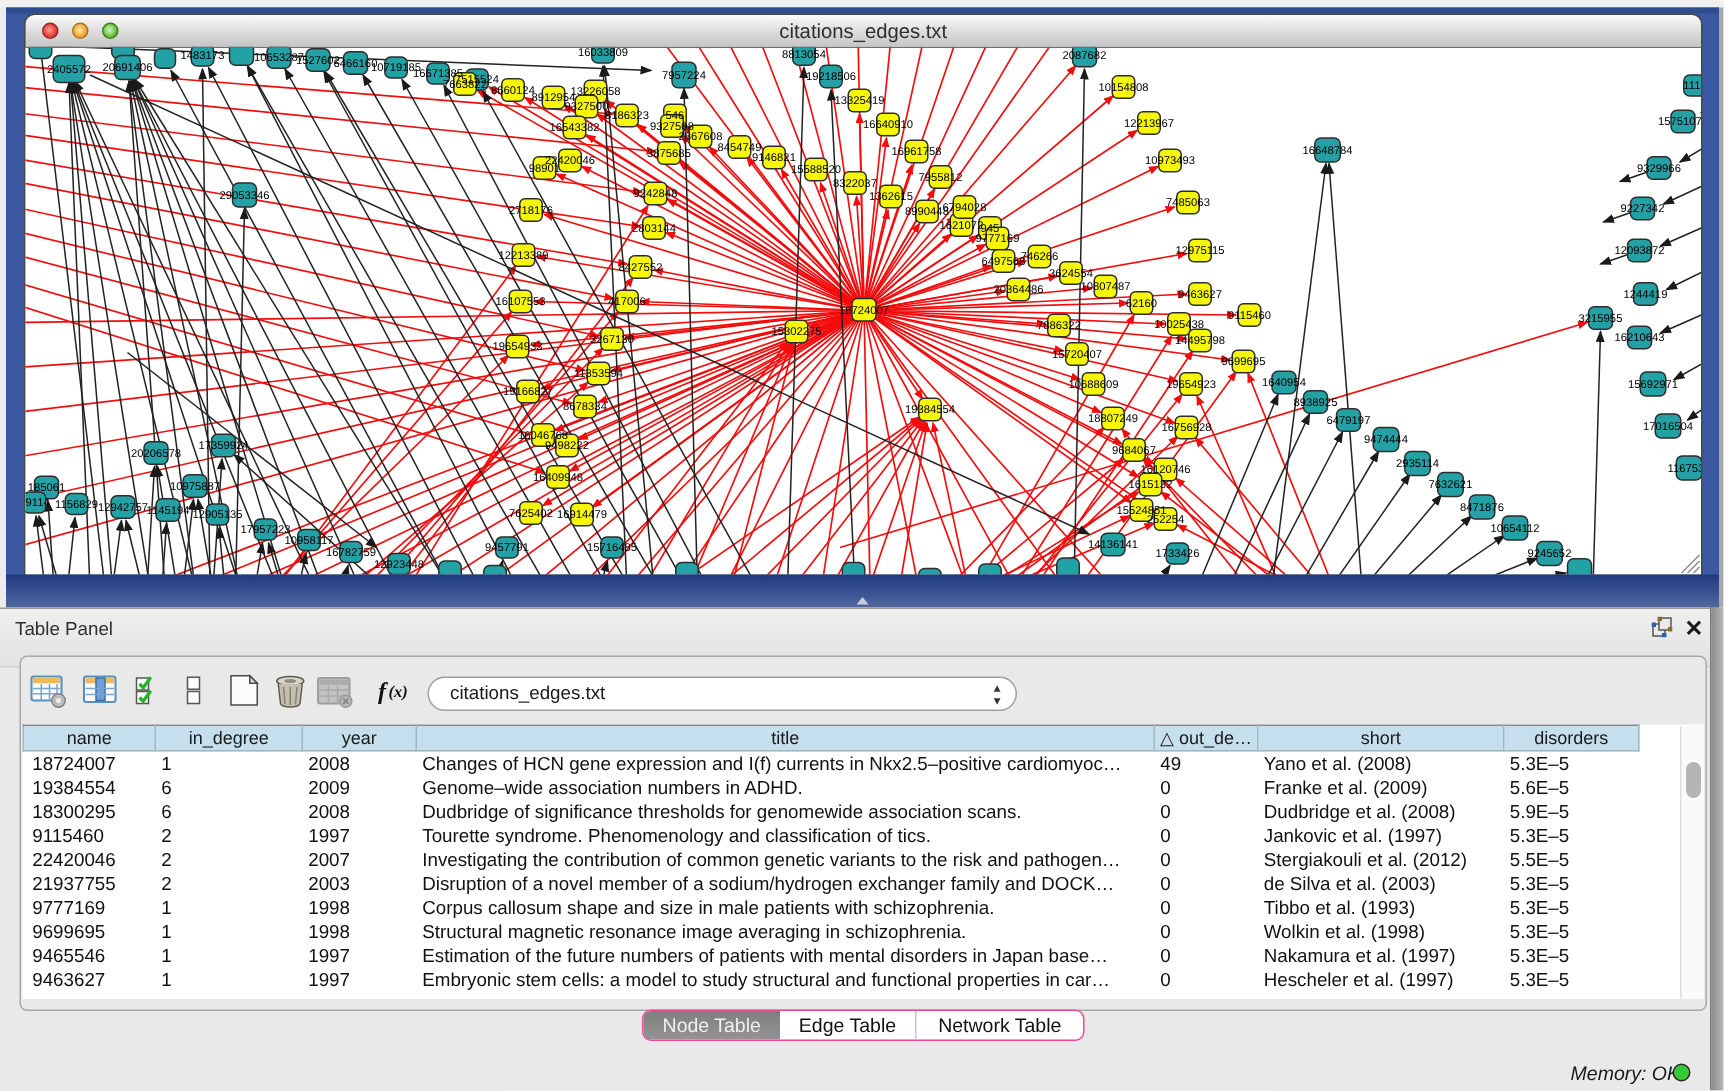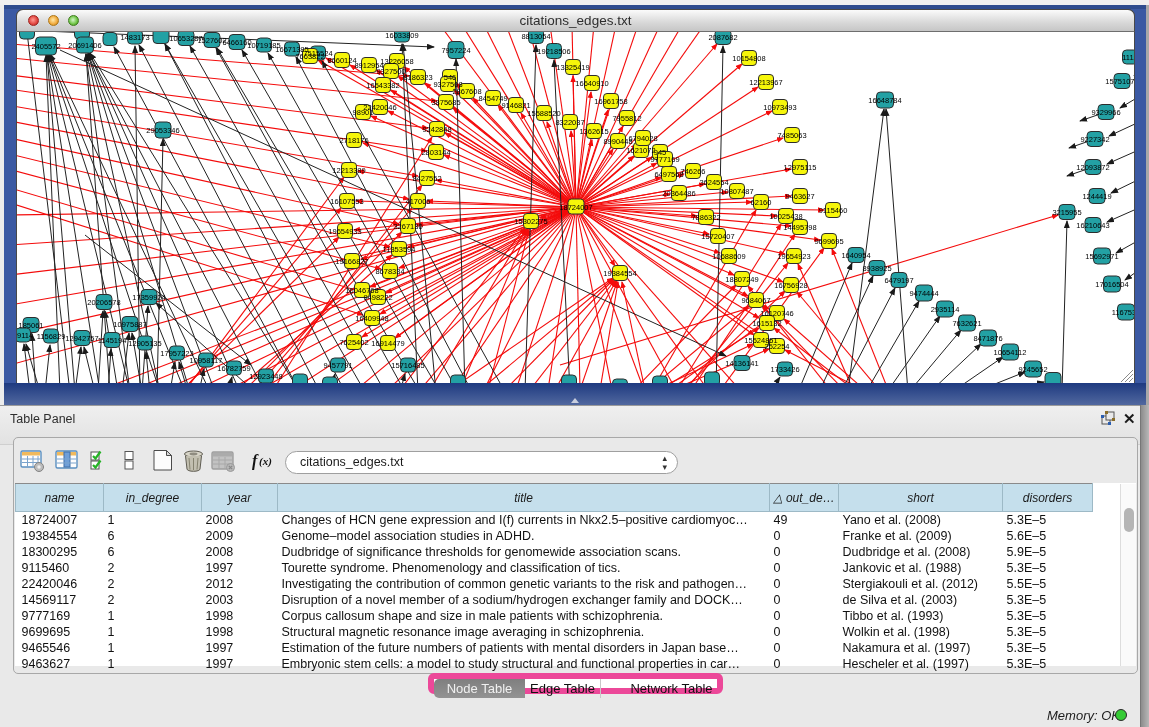--- a/index.html
+++ b/index.html
@@ -14,32 +14,32 @@
 #tlg { left:68px; background:radial-gradient(circle at 4px 4px,#d3f5c8,#6cc341 60%,#3f7d1f); border:1px solid #3f7d1f;}
 #panel { position:absolute; left:0; top:405px; width:1140px; height:322px; background:#e9e9e9; }
 #phead { position:absolute; left:0; top:405px; width:1140px; height:40px; background:linear-gradient(#efefef,#e2e2e2); border-top:1px solid #9b9b9b; border-bottom:1px solid #cfcfcf; }
 #phead span { position:absolute; left:10px; top:6px; font-size:12.5px; color:#2e2e2e; }
 #pfloat { position:absolute; left:1101px; top:411px; width:14px; height:14px; }
 #pclose { position:absolute; left:1123px; top:410px; font-size:15px; font-weight:bold; color:#1a1a1a; }
 #subpanel { position:absolute; left:13px; top:437px; width:1125px; height:237px; border:1px solid #a8a8a8; border-radius:5px; background:#e9e9e9; }
 #dropdown { position:absolute; left:285px; top:451px; width:393px; height:23px; background:#fff; border:1px solid #9f9f9f; border-radius:12px; font-size:12.5px; color:#1a1a1a; line-height:21px; padding-left:14px; }
 #ddarrow { position:absolute; right:10px; top:2px; font-size:9px; color:#333; line-height:9px; text-align:center; }
 #dtable { position:absolute; left:15px; top:483px; width:1077px; border-collapse:collapse; table-layout:fixed; font-size:12.5px; color:#111; }
-#dtable th { background:#c5dfec; border:1px solid #9db9c6; border-top:1px solid #8a8a8a; font-weight:normal; font-size:12px; color:#1a1a1a; height:28px; padding:0;font-style:italic; }
+#dtable th { background:#c5dfec; border:1px solid #9db9c6; border-top:1px solid #8a8a8a; font-weight:normal; font-size:12px; color:#1a1a1a; height:17px; padding:0; }
 #dtable td { height:16px; padding:0 0 0 4px; white-space:nowrap; overflow:hidden; }
 #dtable td.c1 { padding-left:6px; }
 #dtable td.c6 { text-align:left; }
 #dtable tr { line-height:16px; }
 #tbltop { position:absolute; left:15px; top:483px; width:1121px; height:183px; background:#fff; }
 #vscroll { position:absolute; left:1120px; top:484px; width:16px; height:182px; background:#fafafa; border-left:1px solid #ddd; }
 #vthumb { position:absolute; left:3px; top:24px; width:10px; height:24px; background:#b5b5b5; border-radius:5px; }
-#tabs { position:absolute; left:428px; top:673px; width:295px; height:21px; border:6px solid #ec4899; border-radius:6px; background:#fff; font-size:13px; }
+#tabs { position:absolute; left:428px; top:673px; width:295px; height:21px; border:1px solid #ec4899; border-radius:6px; background:#fff; font-size:13px; }
 #tabs div { position:absolute; top:0; height:19px; line-height:19px; text-align:center; }
 #tab1 { left:0; width:91px; background:linear-gradient(#7f7f7f,#939393); color:#f0f0f0; border-radius:5px 0 0 5px; }
-#tab2 { left:91px; width:76px; color:#111; border-right:1px solid #c8c8c8; }
+#tab2 { left:91px; width:91px; color:#111; border-right:1px solid #c8c8c8; }
 #tab3 { left:182px; width:111px; color:#111; }
 #mem { position:absolute; right:29px; top:708px; font-size:13px; color:#1a1a1a;font-style:italic; }
 #memdot { position:absolute; left:1115px; top:709px; width:12px; height:12px; border-radius:7px; background:#35cb35; border:1.5px solid #2a2a2a; }
 #rightstrip2 { position:absolute; left:1140px; top:405px; width:9px; height:322px; background:linear-gradient(90deg,#8c8c8c,#b8b8b8); border-left:1px solid #777; }
 </style></head><body>
 <div id="topstrip"></div>
 <div id="desktop"></div>
 <div style="position:absolute;left:4px;top:5px;width:1142px;height:4px;background:#2e4c8e;"></div>
 <div id="leftstrip"></div>
 <div id="gwin"></div>
@@ -691,54 +691,54 @@
         <td class="c3">2008</td>
         <td class="c4">Changes of HCN gene expression and I(f) currents in Nkx2.5–positive cardiomyoc…</td>
         <td class="c5">49</td>
         <td class="c6">Yano et al. (2008)</td>
         <td class="c7">5.3E–5</td>
       </tr>
       <tr>
         <td class="c1">19384554</td>
         <td class="c2">6</td>
         <td class="c3">2009</td>
-        <td class="c4">Genome–model association studies in ADHD.</td>
+        <td class="c4">Genome–wide association numbers in ADHD.</td>
         <td class="c5">0</td>
         <td class="c6">Franke et al. (2009)</td>
         <td class="c7">5.6E–5</td>
       </tr>
       <tr>
         <td class="c1">18300295</td>
         <td class="c2">6</td>
         <td class="c3">2008</td>
         <td class="c4">Dudbridge of significance thresholds for genomewide association scans.</td>
         <td class="c5">0</td>
         <td class="c6">Dudbridge et al. (2008)</td>
         <td class="c7">5.9E–5</td>
       </tr>
       <tr>
         <td class="c1">9115460</td>
         <td class="c2">2</td>
         <td class="c3">1997</td>
         <td class="c4">Tourette syndrome. Phenomenology and classification of tics.</td>
         <td class="c5">0</td>
-        <td class="c6">Jankovic et al. (1988)</td>
+        <td class="c6">Jankovic et al. (1997)</td>
         <td class="c7">5.3E–5</td>
       </tr>
       <tr>
         <td class="c1">22420046</td>
         <td class="c2">2</td>
-        <td class="c3">2012</td>
+        <td class="c3">2007</td>
         <td class="c4">Investigating the contribution of common genetic variants to the risk and pathogen…</td>
         <td class="c5">0</td>
         <td class="c6">Stergiakouli et al. (2012)</td>
         <td class="c7">5.5E–5</td>
       </tr>
       <tr>
-        <td class="c1">14569117</td>
+        <td class="c1">21937755</td>
         <td class="c2">2</td>
         <td class="c3">2003</td>
         <td class="c4">Disruption of a novel member of a sodium/hydrogen exchanger family and DOCK…</td>
         <td class="c5">0</td>
         <td class="c6">de Silva et al. (2003)</td>
         <td class="c7">5.3E–5</td>
       </tr>
       <tr>
         <td class="c1">9777169</td>
         <td class="c2">1</td>

